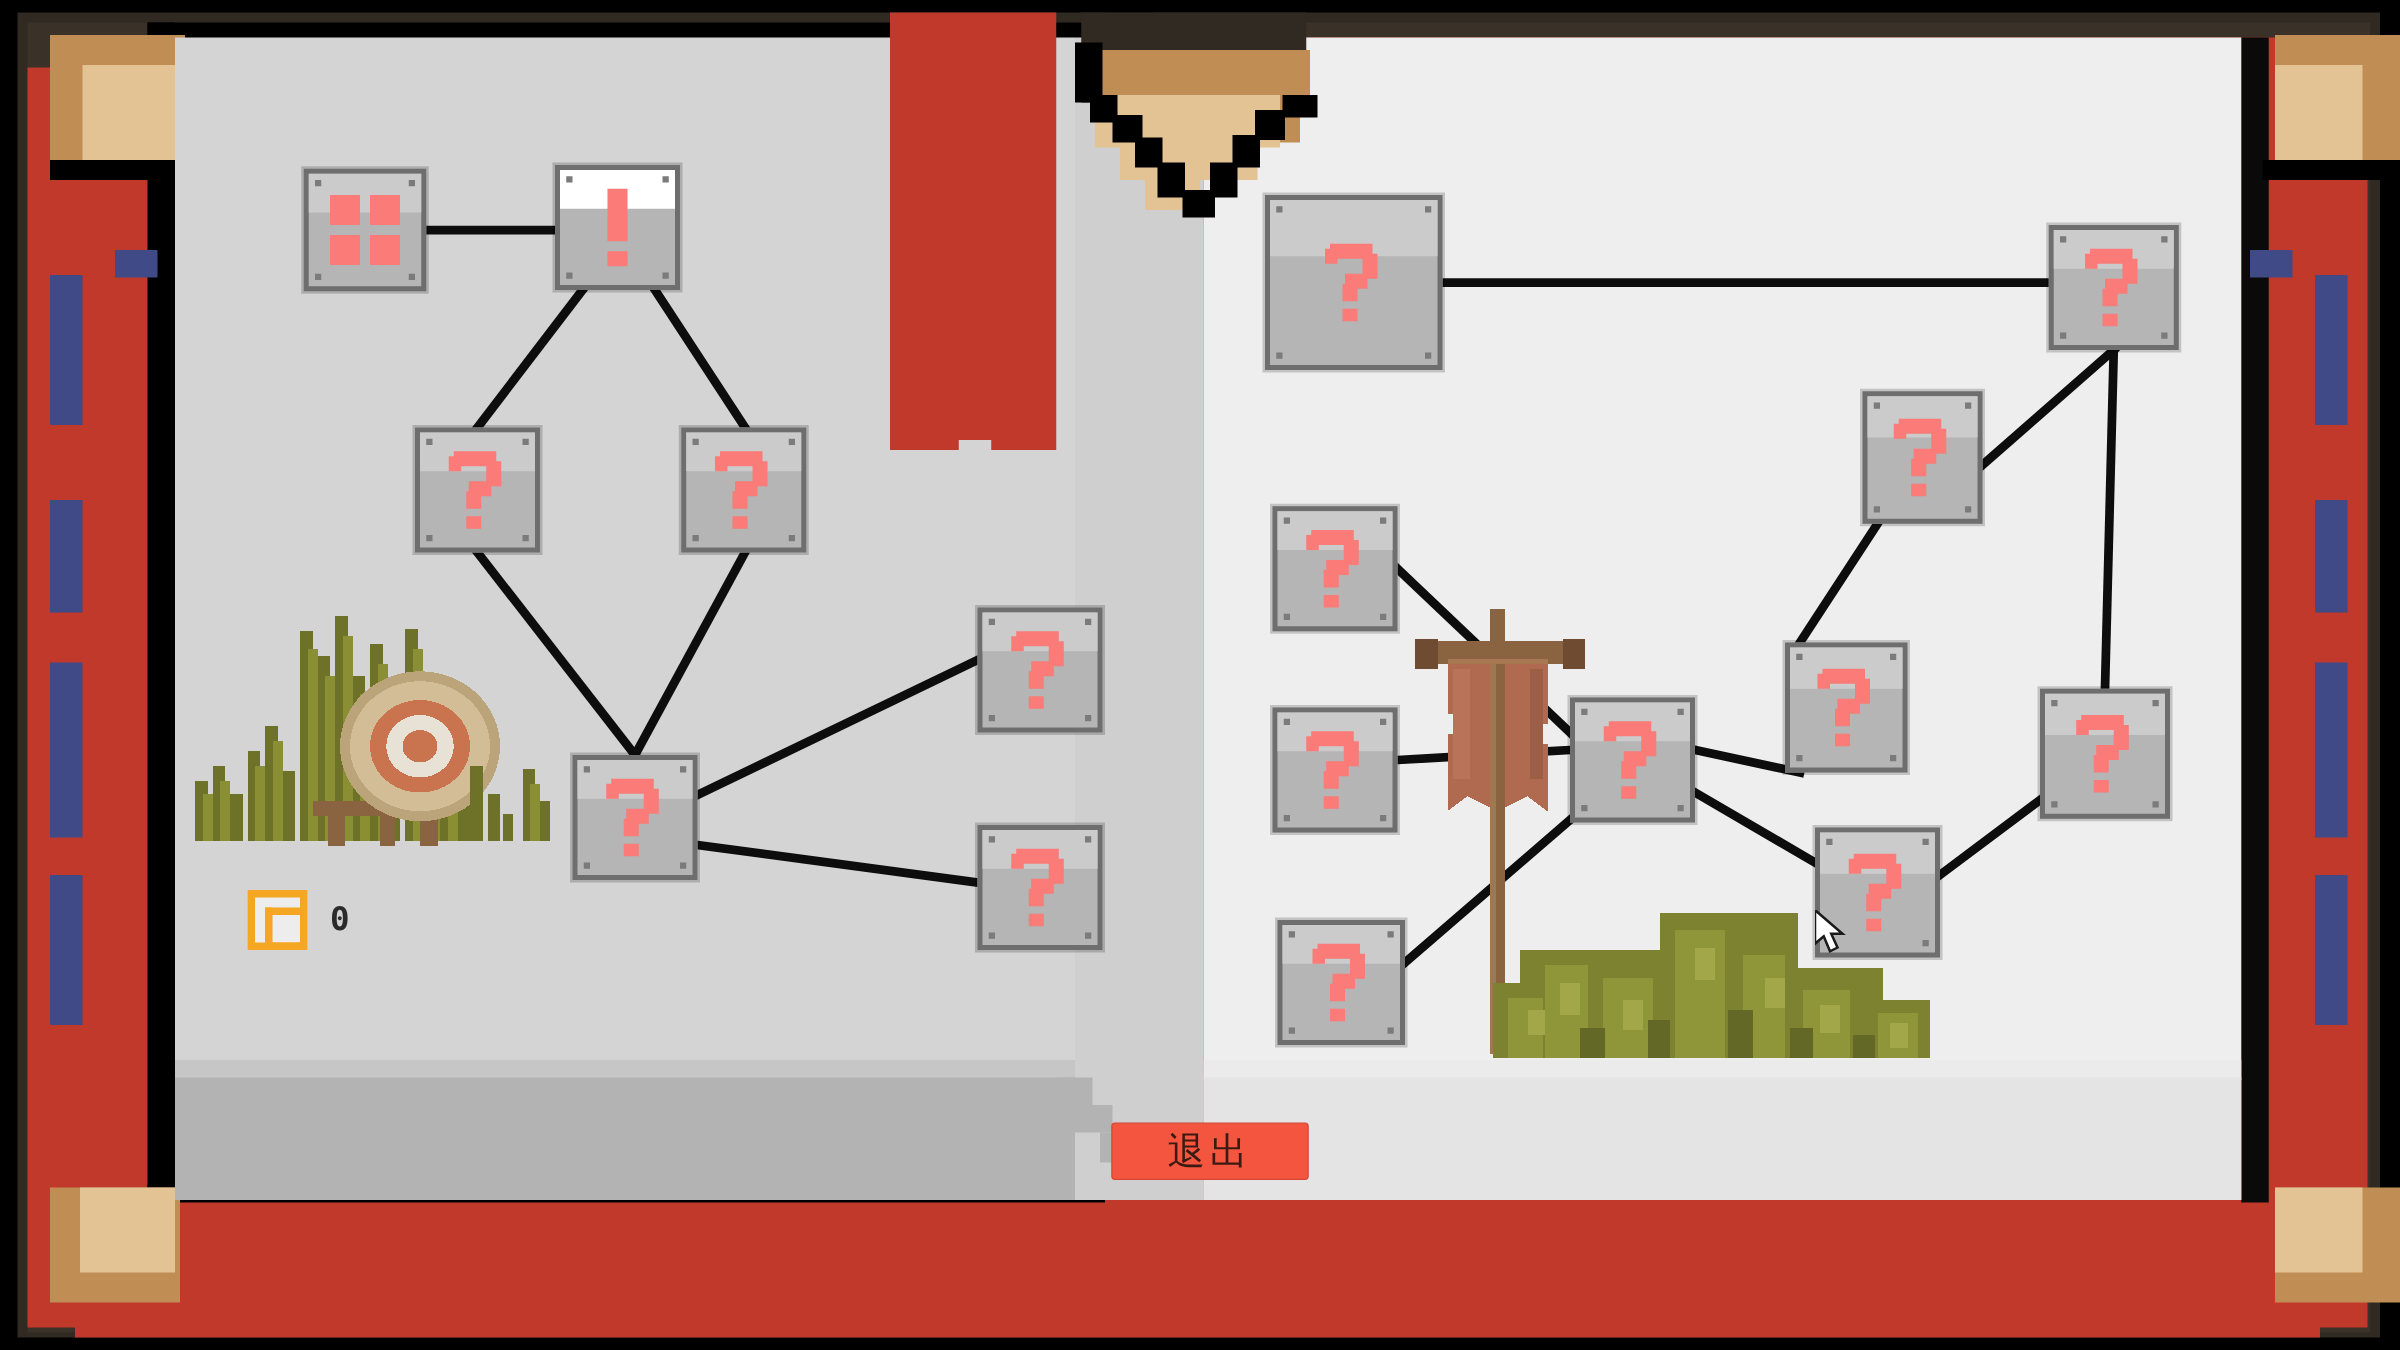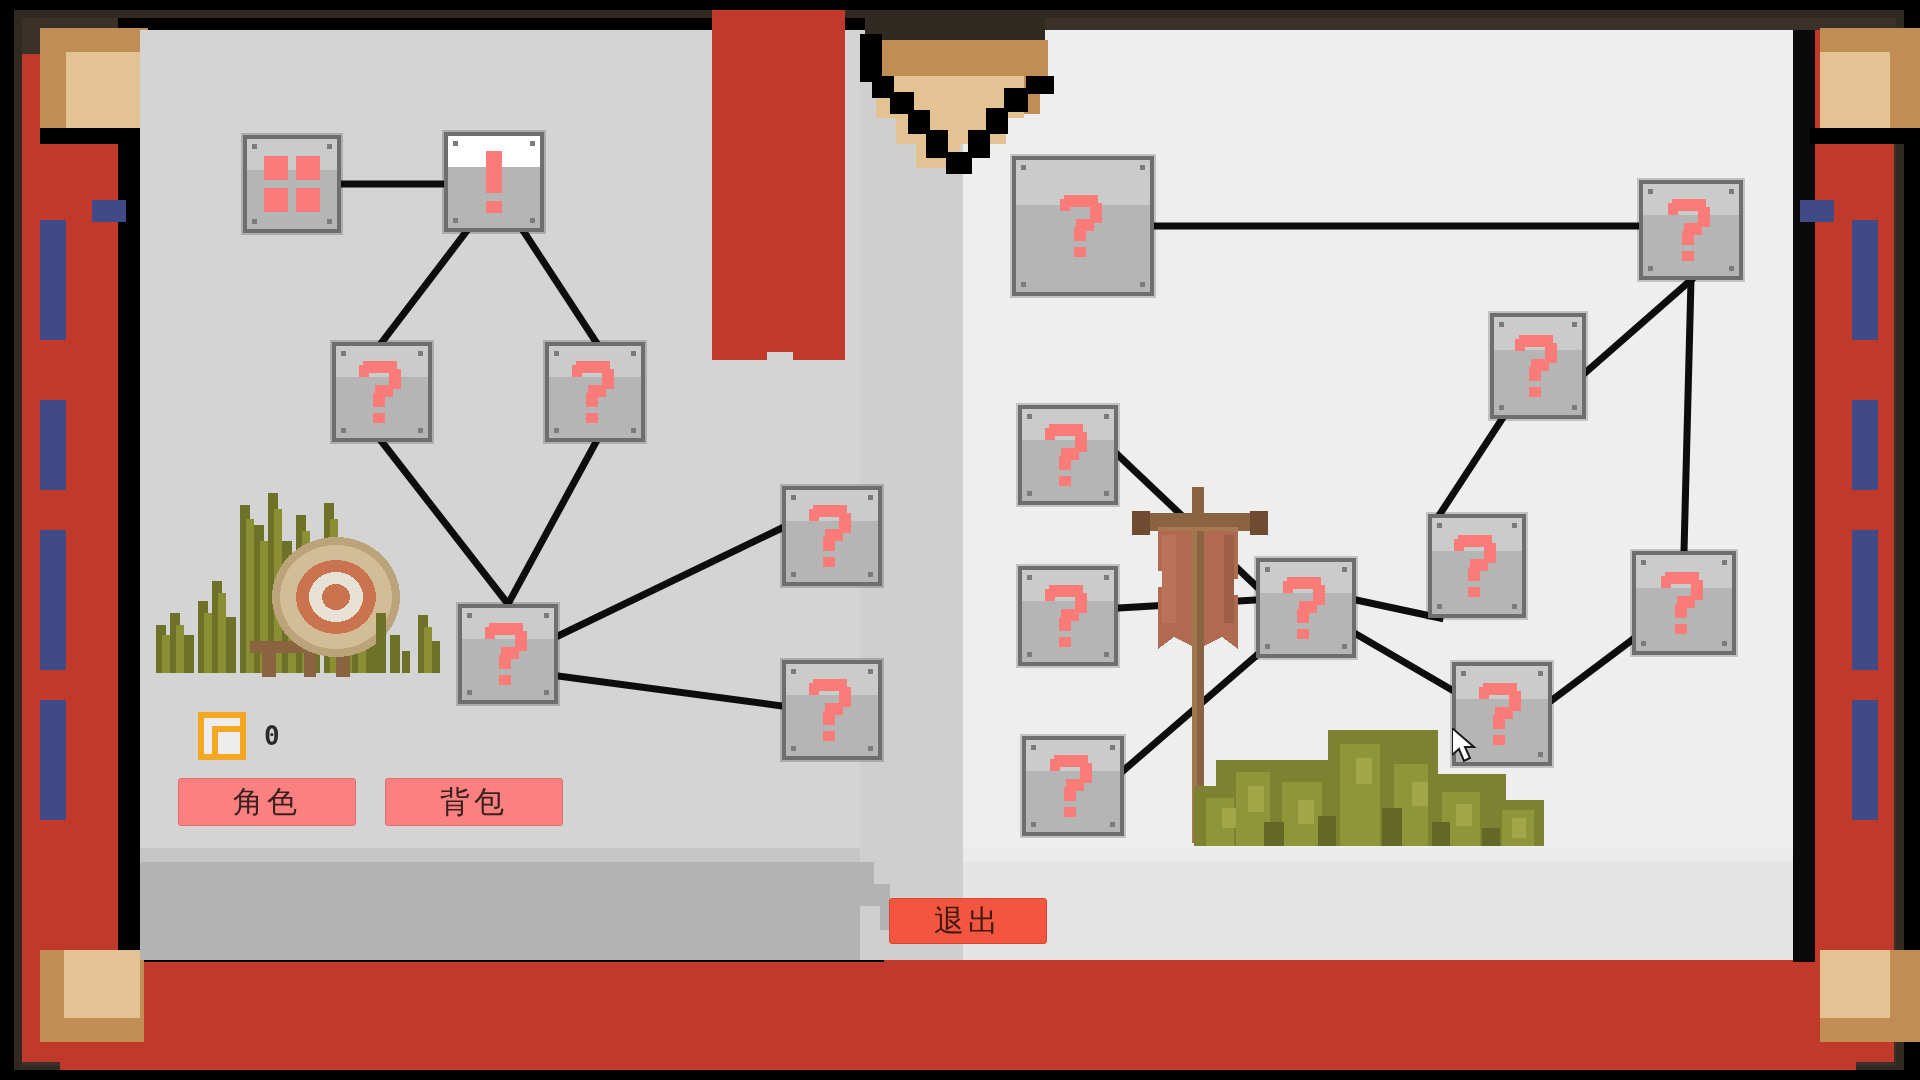--- a/index.html
+++ b/index.html
@@ -706,22 +706,20 @@
       <i style="left:0px;top:4px;width:10px;height:12px;"></i>
       <i style="left:14px;top:52px;width:12px;height:10px;"></i>
     </div>
   </div>
 
   <div class="coin-row">
     <div class="coin"></div>
     <div class="coin-count">0</div>
   </div>
 
-  <button class="btn btn-role">角色</button>
-  <button class="btn btn-bag">背包</button>
   <button class="btn btn-exit">退出</button>
 
 
   <svg class="cursor" width="26" height="38" viewBox="0 0 26 38">
     <polygon points="0,0 0,27 7,21 12,33 18,30 13,19 22,19" fill="#ffffff" stroke="#1a1a1a" stroke-width="2"></polygon>
   </svg>
 
 </div>
 
 </body></html>

